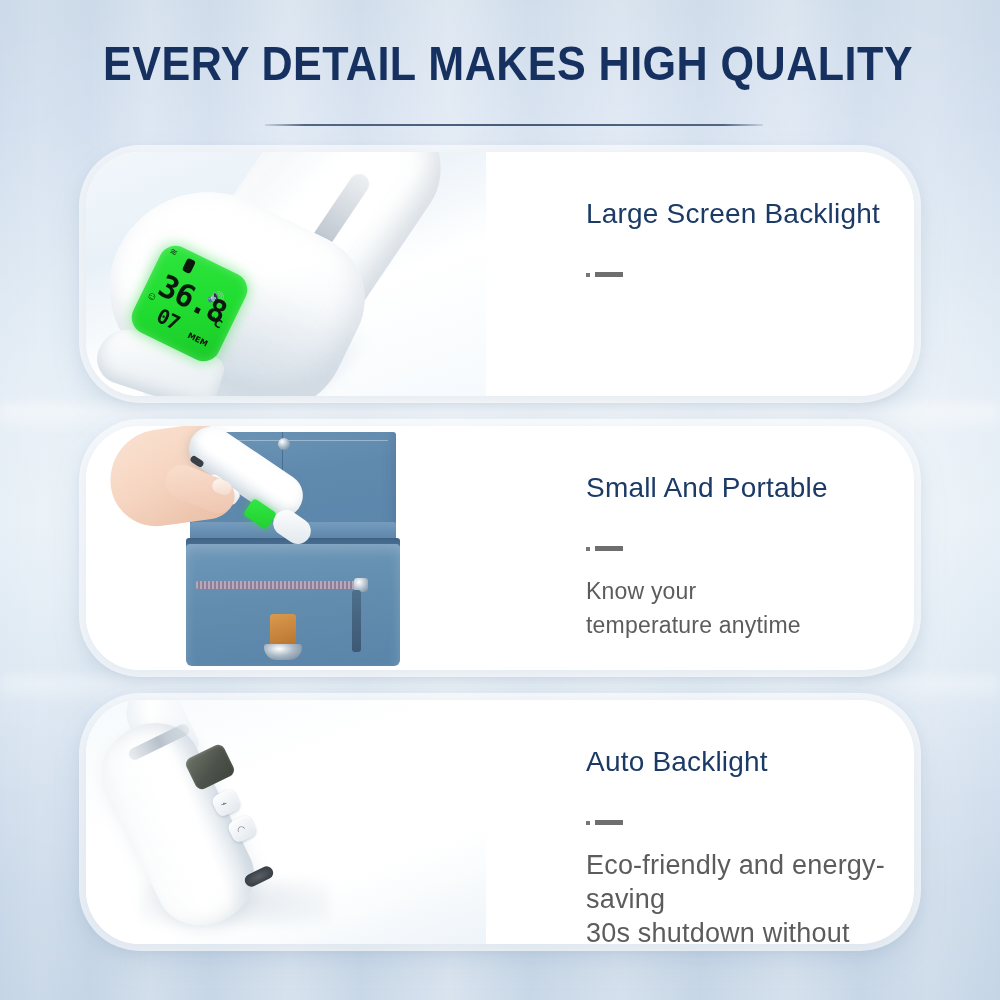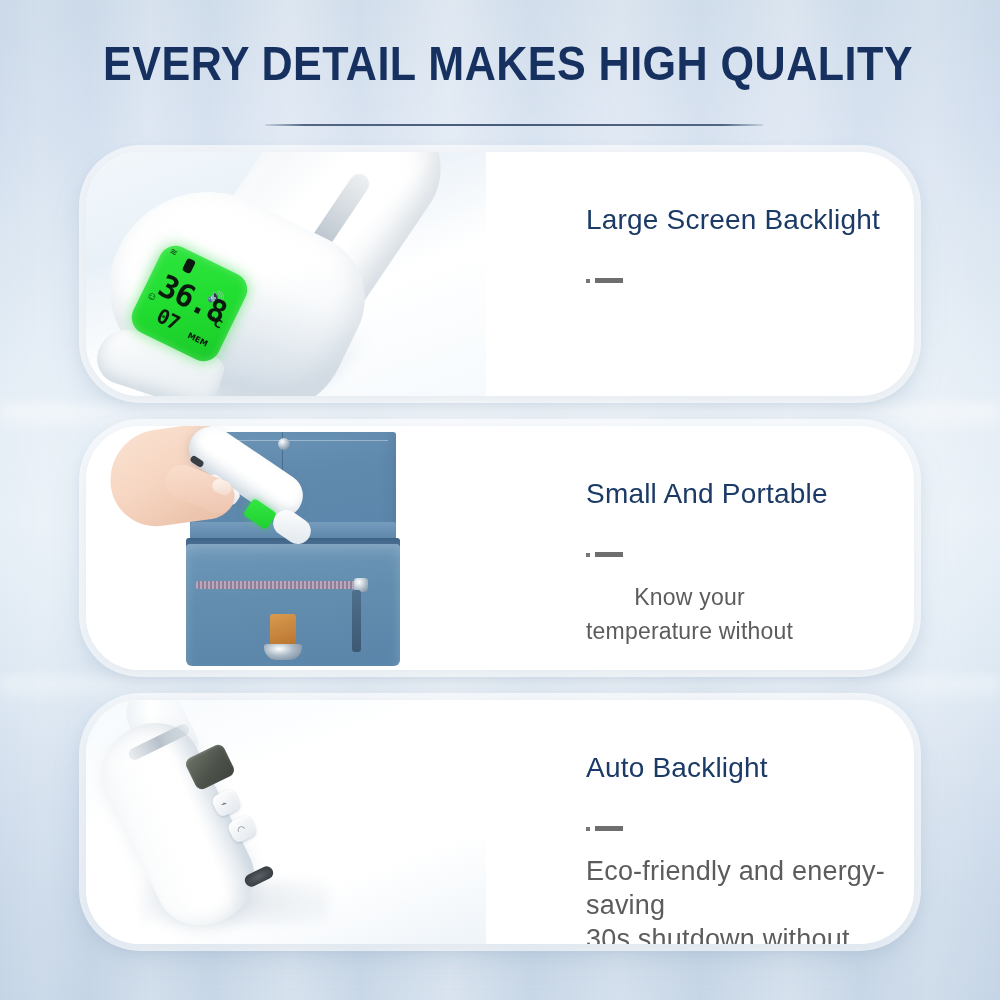--- a/index.html
+++ b/index.html
@@ -112,32 +112,32 @@
     height: 244px;
     background: #ffffff;
     border-radius: 54px;
     box-shadow:
       0 0 0 7px rgba(255,255,255,0.62),
       0 5px 16px rgba(120,150,180,0.30),
       0 14px 34px rgba(120,150,180,0.18);
     overflow: hidden;
   }
   #card-1 { top: 152px; }
-  #card-2 { top: 426px; text-align: center; }
+  #card-2 { top: 426px; }
   #card-3 { top: 700px; }
 
   .card-photo {
     position: absolute;
     left: 0; top: 0;
     width: 400px; height: 244px;
     overflow: hidden;
   }
   .card-text {
     position: absolute;
-    left: 412px; top: 14px;
+    left: 412px; top: 8px;
     width: 416px; height: 195px;
   }
   .feature-title {
     position: absolute;
     left: 88px;
     top: 38px;
     font-family: "Liberation Sans Narrow", "Liberation Sans", sans-serif;
     font-size: 28px;
     font-weight: normal;
     color: #1b3a66;
@@ -606,21 +606,21 @@
     <div class="p2-nail"></div>
   </div>
 
   <div class="card-text">
     <div class="feature-title">Small And Portable</div>
     <div class="sep">
       <span class="dot"></span>
       <span class="dash"></span>
     </div>
     <div class="feature-desc">Know your
-temperature without</div>
+temperature anytime</div>
   </div>
 </div>
 
 <div class="card" id="card-3">
 
   <div class="card-photo">
     <div class="photo-bg-3"></div>
     <div class="p3-shadow"></div>
     <div class="p3-cone"></div>
     <div class="p3-body"></div>

